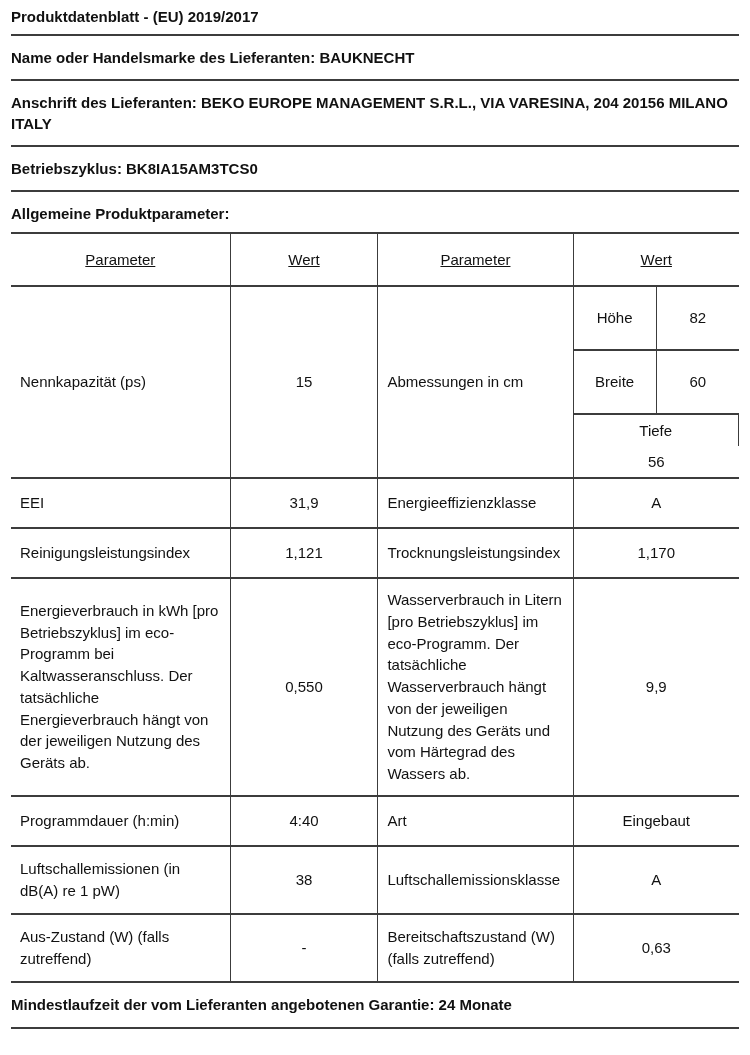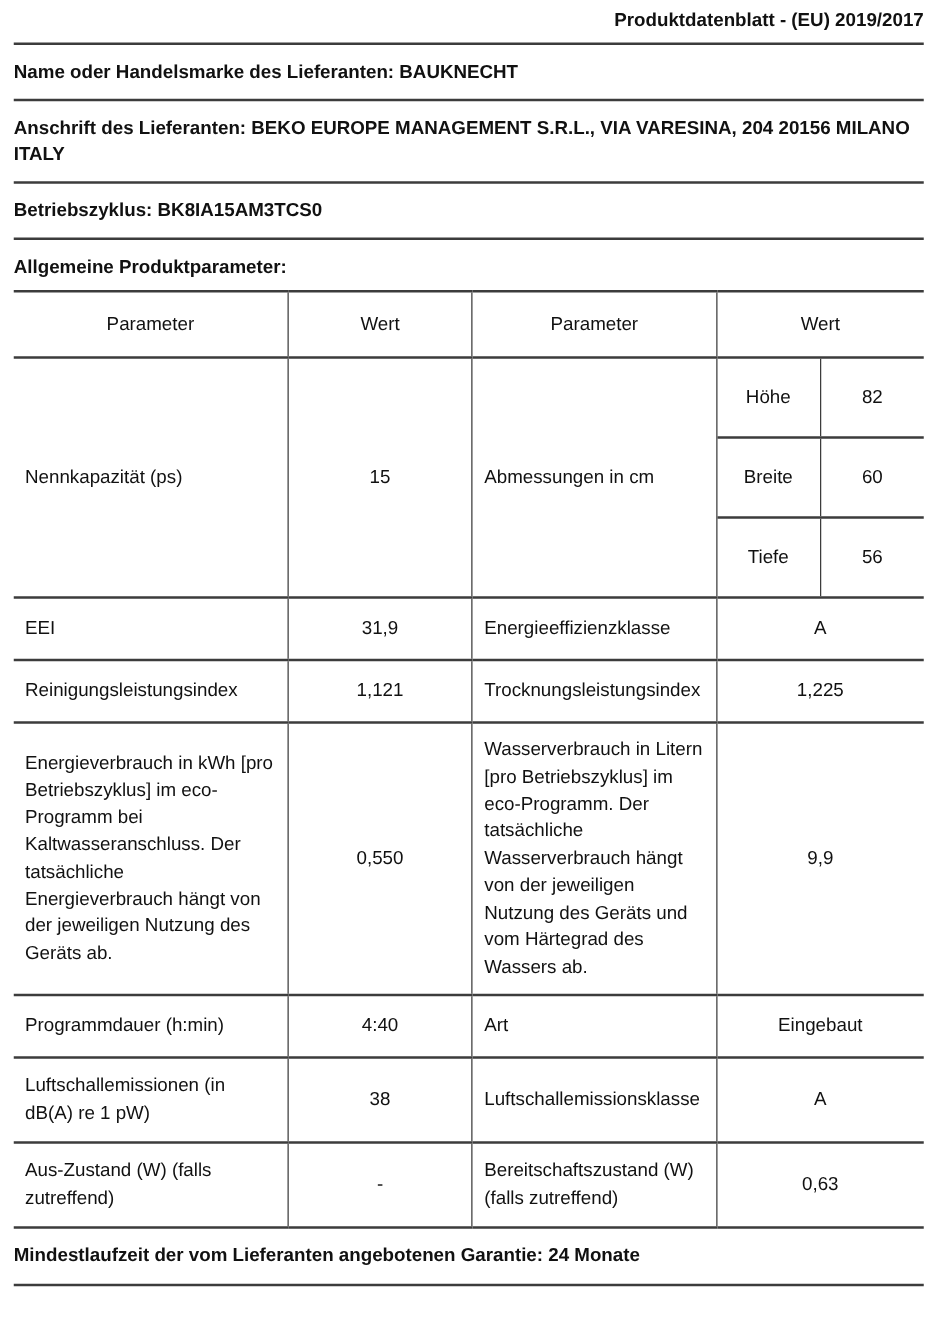--- a/index.html
+++ b/index.html
@@ -10,21 +10,21 @@
     width: 750px;
   }
   .page {
     width: 750px;
     height: 1055px;
     padding: 0 11px;
     background: #ffffff;
     overflow: hidden;
   }
   .doc-title {
-    text-align: right;
+    text-align: left;
     font-weight: bold;
     font-size: 15px;
     padding: 8px 0 9px 0;
     border-bottom: 2px solid #3c3c3c;
   }
   .info-line {
     font-weight: bold;
     font-size: 15px;
     padding: 11px 0;
     border-bottom: 2px solid #3c3c3c;
@@ -46,31 +46,31 @@
   table.params col.c3 { width: 26.8%; }
   table.params col.c4 { width: 22.8%; }
   table.params td, table.params th {
     border-top: 2px solid #3c3c3c;
     border-bottom: 2px solid #3c3c3c;
     font-weight: normal;
     vertical-align: middle;
     line-height: 1.45;
   }
   table.params .vleft { border-left: 1.5px solid #3c3c3c; margin-left: 44px; }
-  th.hdr { text-align: center; height: 53px; }
+  th.hdr { text-align: center; height: 53px; text-decoration: underline; }
   td.param-cell { text-align: left; padding: 10px 8px 10px 9px; }
   td.value-cell { text-align: center; padding: 10px 4px; }
   tr.row-std td { height: 50px; }
   tr.row-med td { height: 68px; }
   tr.row-tall td { height: 154px; }
   tr.row-capacity td { height: 146px; }
   td.dims-cell { padding: 0; vertical-align: top; }
   .dims-wrap { display: flex; flex-direction: column; height: 190px; }
   .dim-row { flex: 1; display: flex; border-bottom: 2px solid #3c3c3c; }
-  .dim-row:last-child { border-bottom: none; }
+  .dim-row:last-child { border-bottom: none; flex-direction: column; }
   .dim-label, .dim-value {
     flex: 1; display: flex; align-items: center; justify-content: center;
   }
   .dim-label { border-right: 1.5px solid #3c3c3c; }
   .footer-line {
     font-weight: bold;
     font-size: 15px;
     padding: 11px 0;
     border-bottom: 2px solid #3c3c3c;
     line-height: 1.5;
@@ -133,21 +133,21 @@
       <td class="param-cell">EEI</td>
       <td class="value-cell vleft">31,9</td>
       <td class="param-cell vleft">Energieeffizienzklasse</td>
       <td class="value-cell vleft">A</td>
     </tr>
 
     <tr class="row-std">
       <td class="param-cell">Reinigungsleistungsindex</td>
       <td class="value-cell vleft">1,121</td>
       <td class="param-cell vleft">Trocknungsleistungsindex</td>
-      <td class="value-cell vleft">1,225</td>
+      <td class="value-cell vleft">1,170</td>
     </tr>
 
     <tr class="row-tall">
       <td class="param-cell">Energieverbrauch in kWh [pro Betriebszyklus] im eco-Programm bei Kaltwasseranschluss. Der tatsächliche Energieverbrauch hängt von der jeweiligen Nutzung des Geräts ab.</td>
       <td class="value-cell vleft">0,550</td>
       <td class="param-cell vleft">Wasserverbrauch in Litern [pro Betriebszyklus] im eco-Programm. Der tatsächliche Wasserverbrauch hängt von der jeweiligen Nutzung des Geräts und vom Härtegrad des Wassers ab.</td>
       <td class="value-cell vleft">9,9</td>
     </tr>
 
     <tr class="row-std">

